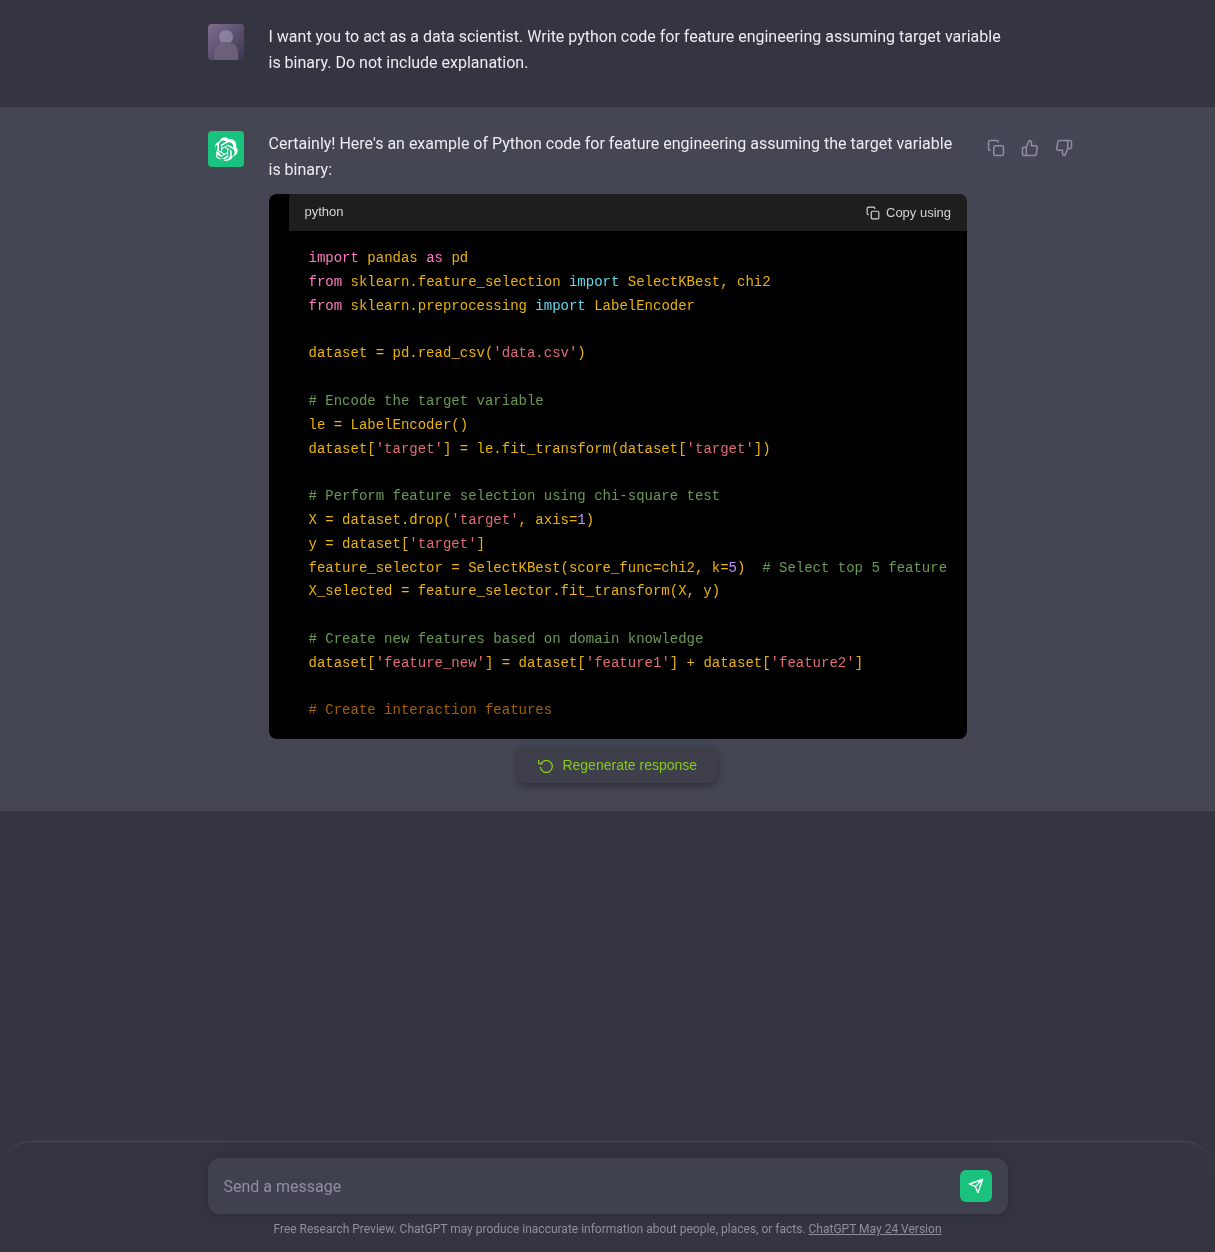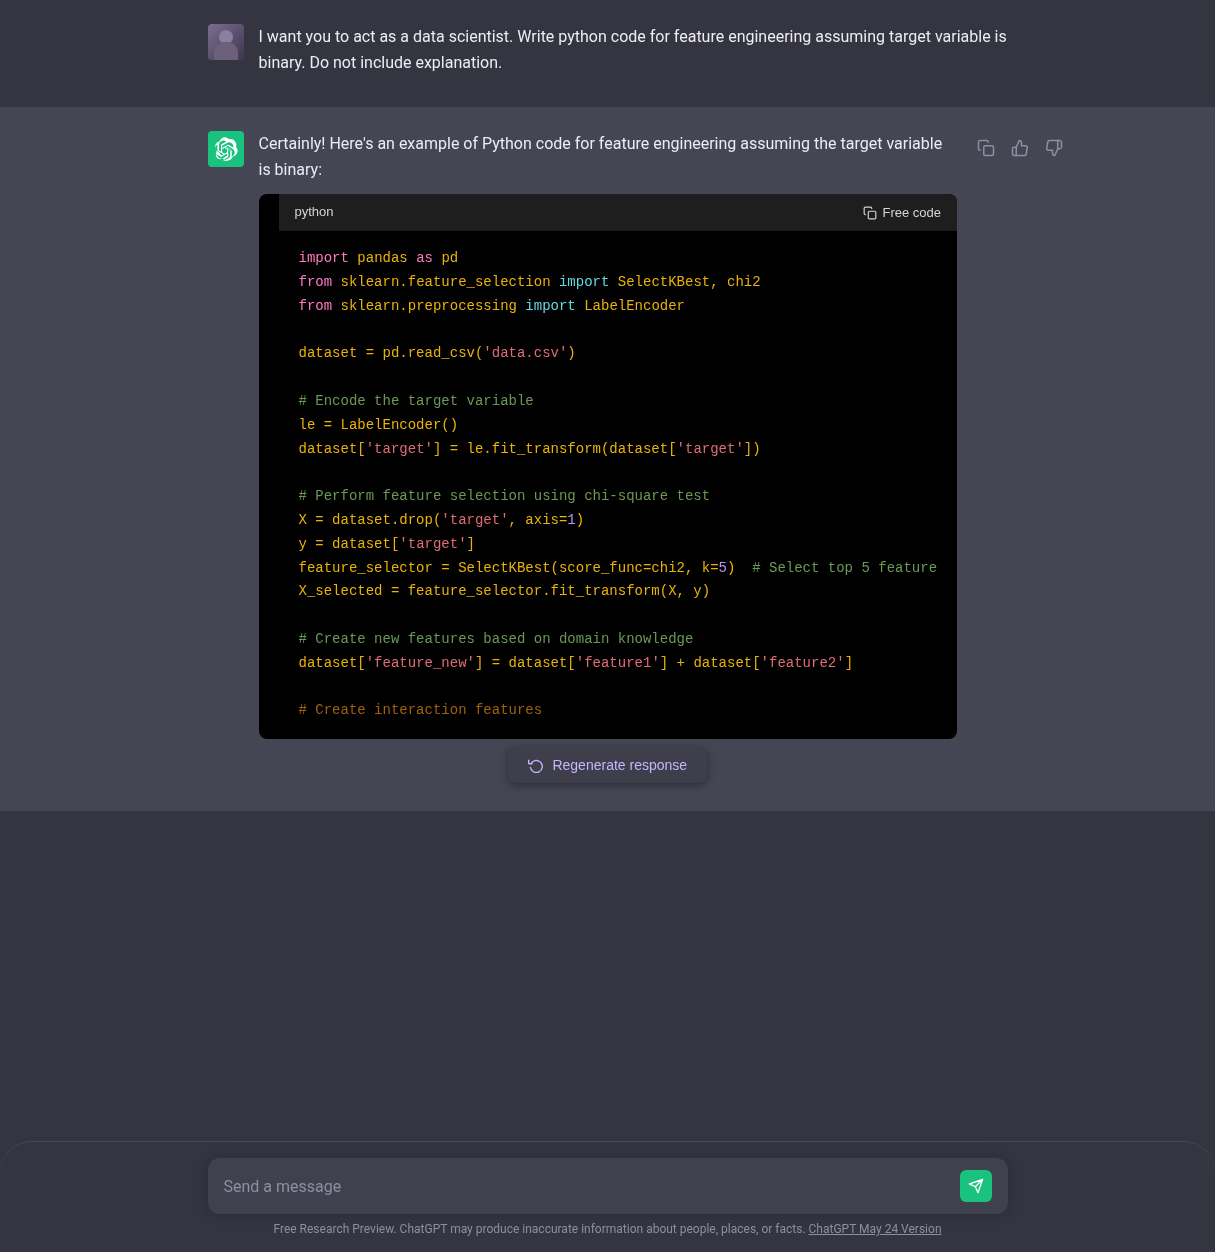--- a/index.html
+++ b/index.html
@@ -30,21 +30,21 @@
       background-color: #343541;
     }
 
     .message-row.assistant-row {
       background-color: #444654;
     }
 
     .message-inner {
       width: 800px;
       display: flex;
-      gap: 15px;
+      gap: 25px;
       align-items: flex-start;
     }
 
     .avatar {
       width: 36px;
       height: 36px;
       border-radius: 4px;
       flex-shrink: 0;
       overflow: hidden;
       display: flex;
@@ -212,21 +212,21 @@
       justify-content: center;
       margin-top: 8px;
       margin-bottom: 4px;
       position: relative;
     }
 
     .regenerate-btn {
       background-color: #3e3f4b;
       border: none;
       border-radius: 8px;
-      color: #c4b5fd;
+      color: #84cc16;
       padding: 10px 20px;
       cursor: pointer;
       font-size: 14px;
       display: flex;
       align-items: center;
       gap: 8px;
       box-shadow: 0 2px 8px rgba(0,0,0,0.4);
     }
 
     
@@ -329,21 +329,21 @@
             <p>Certainly! Here's an example of Python code for feature engineering assuming the target variable is binary:</p>
 
             <div class="code-block-wrapper">
               <div class="code-block-header">
                 <span class="code-lang">python</span>
                 <button class="copy-btn">
                   <svg width="14" height="14" viewBox="0 0 24 24" fill="none" stroke="currentColor" stroke-width="2">
                     <rect x="9" y="9" width="13" height="13" rx="2" ry="2"></rect>
                     <path d="M5 15H4a2 2 0 0 1-2-2V4a2 2 0 0 1 2-2h9a2 2 0 0 1 2 2v1"></path>
                   </svg>
-                  <span>Free code</span>
+                  <span>Copy using</span>
                 </button>
               </div>
               <div class="code-content">
                 <span class="code-line"><span class="kw">import</span> <span class="plain">pandas</span> <span class="kw">as</span> <span class="plain">pd</span></span>
                 <span class="code-line"><span class="kw">from</span> <span class="plain">sklearn.feature_selection</span> <span class="kw2">import</span> <span class="plain">SelectKBest, chi2</span></span>
                 <span class="code-line"><span class="kw">from</span> <span class="plain">sklearn.preprocessing</span> <span class="kw2">import</span> <span class="plain">LabelEncoder</span></span>
                 <span class="code-line empty"> </span>
                 <span class="code-line"><span class="plain">dataset = pd.read_csv(</span><span class="str">'data.csv'</span><span class="plain">)</span></span>
                 <span class="code-line empty"> </span>
                 <span class="code-line comment"># Encode the target variable</span>

